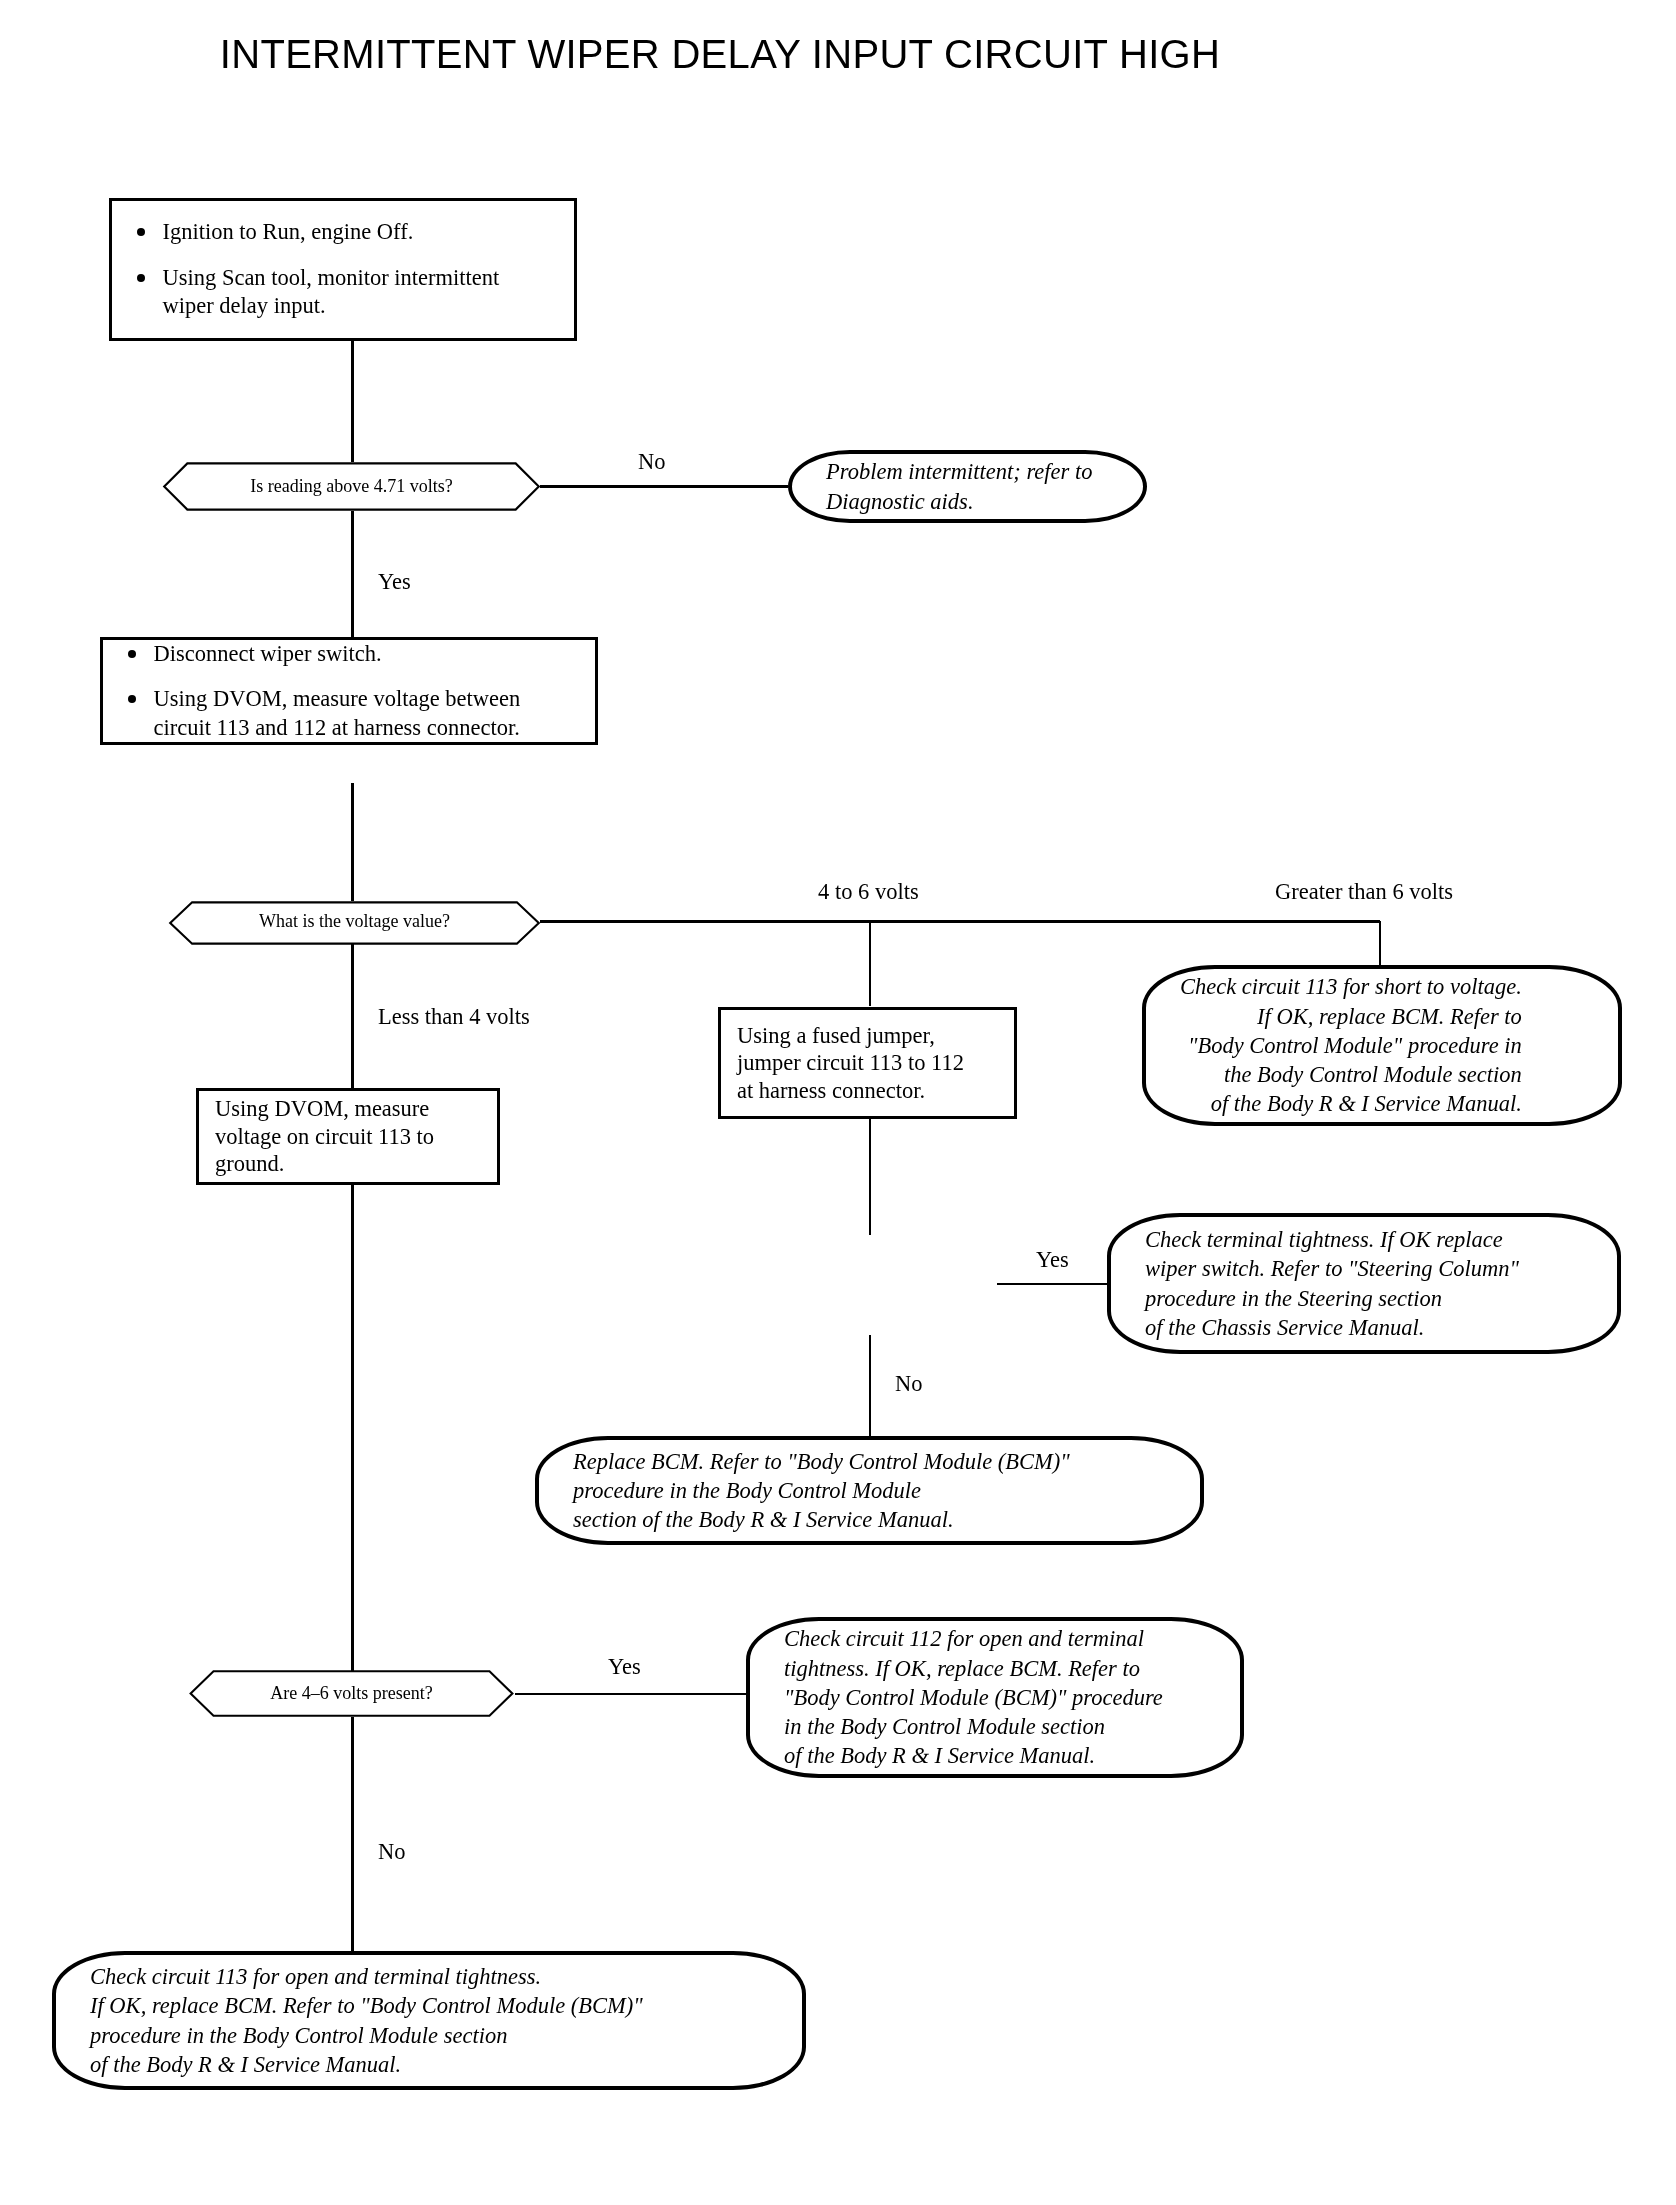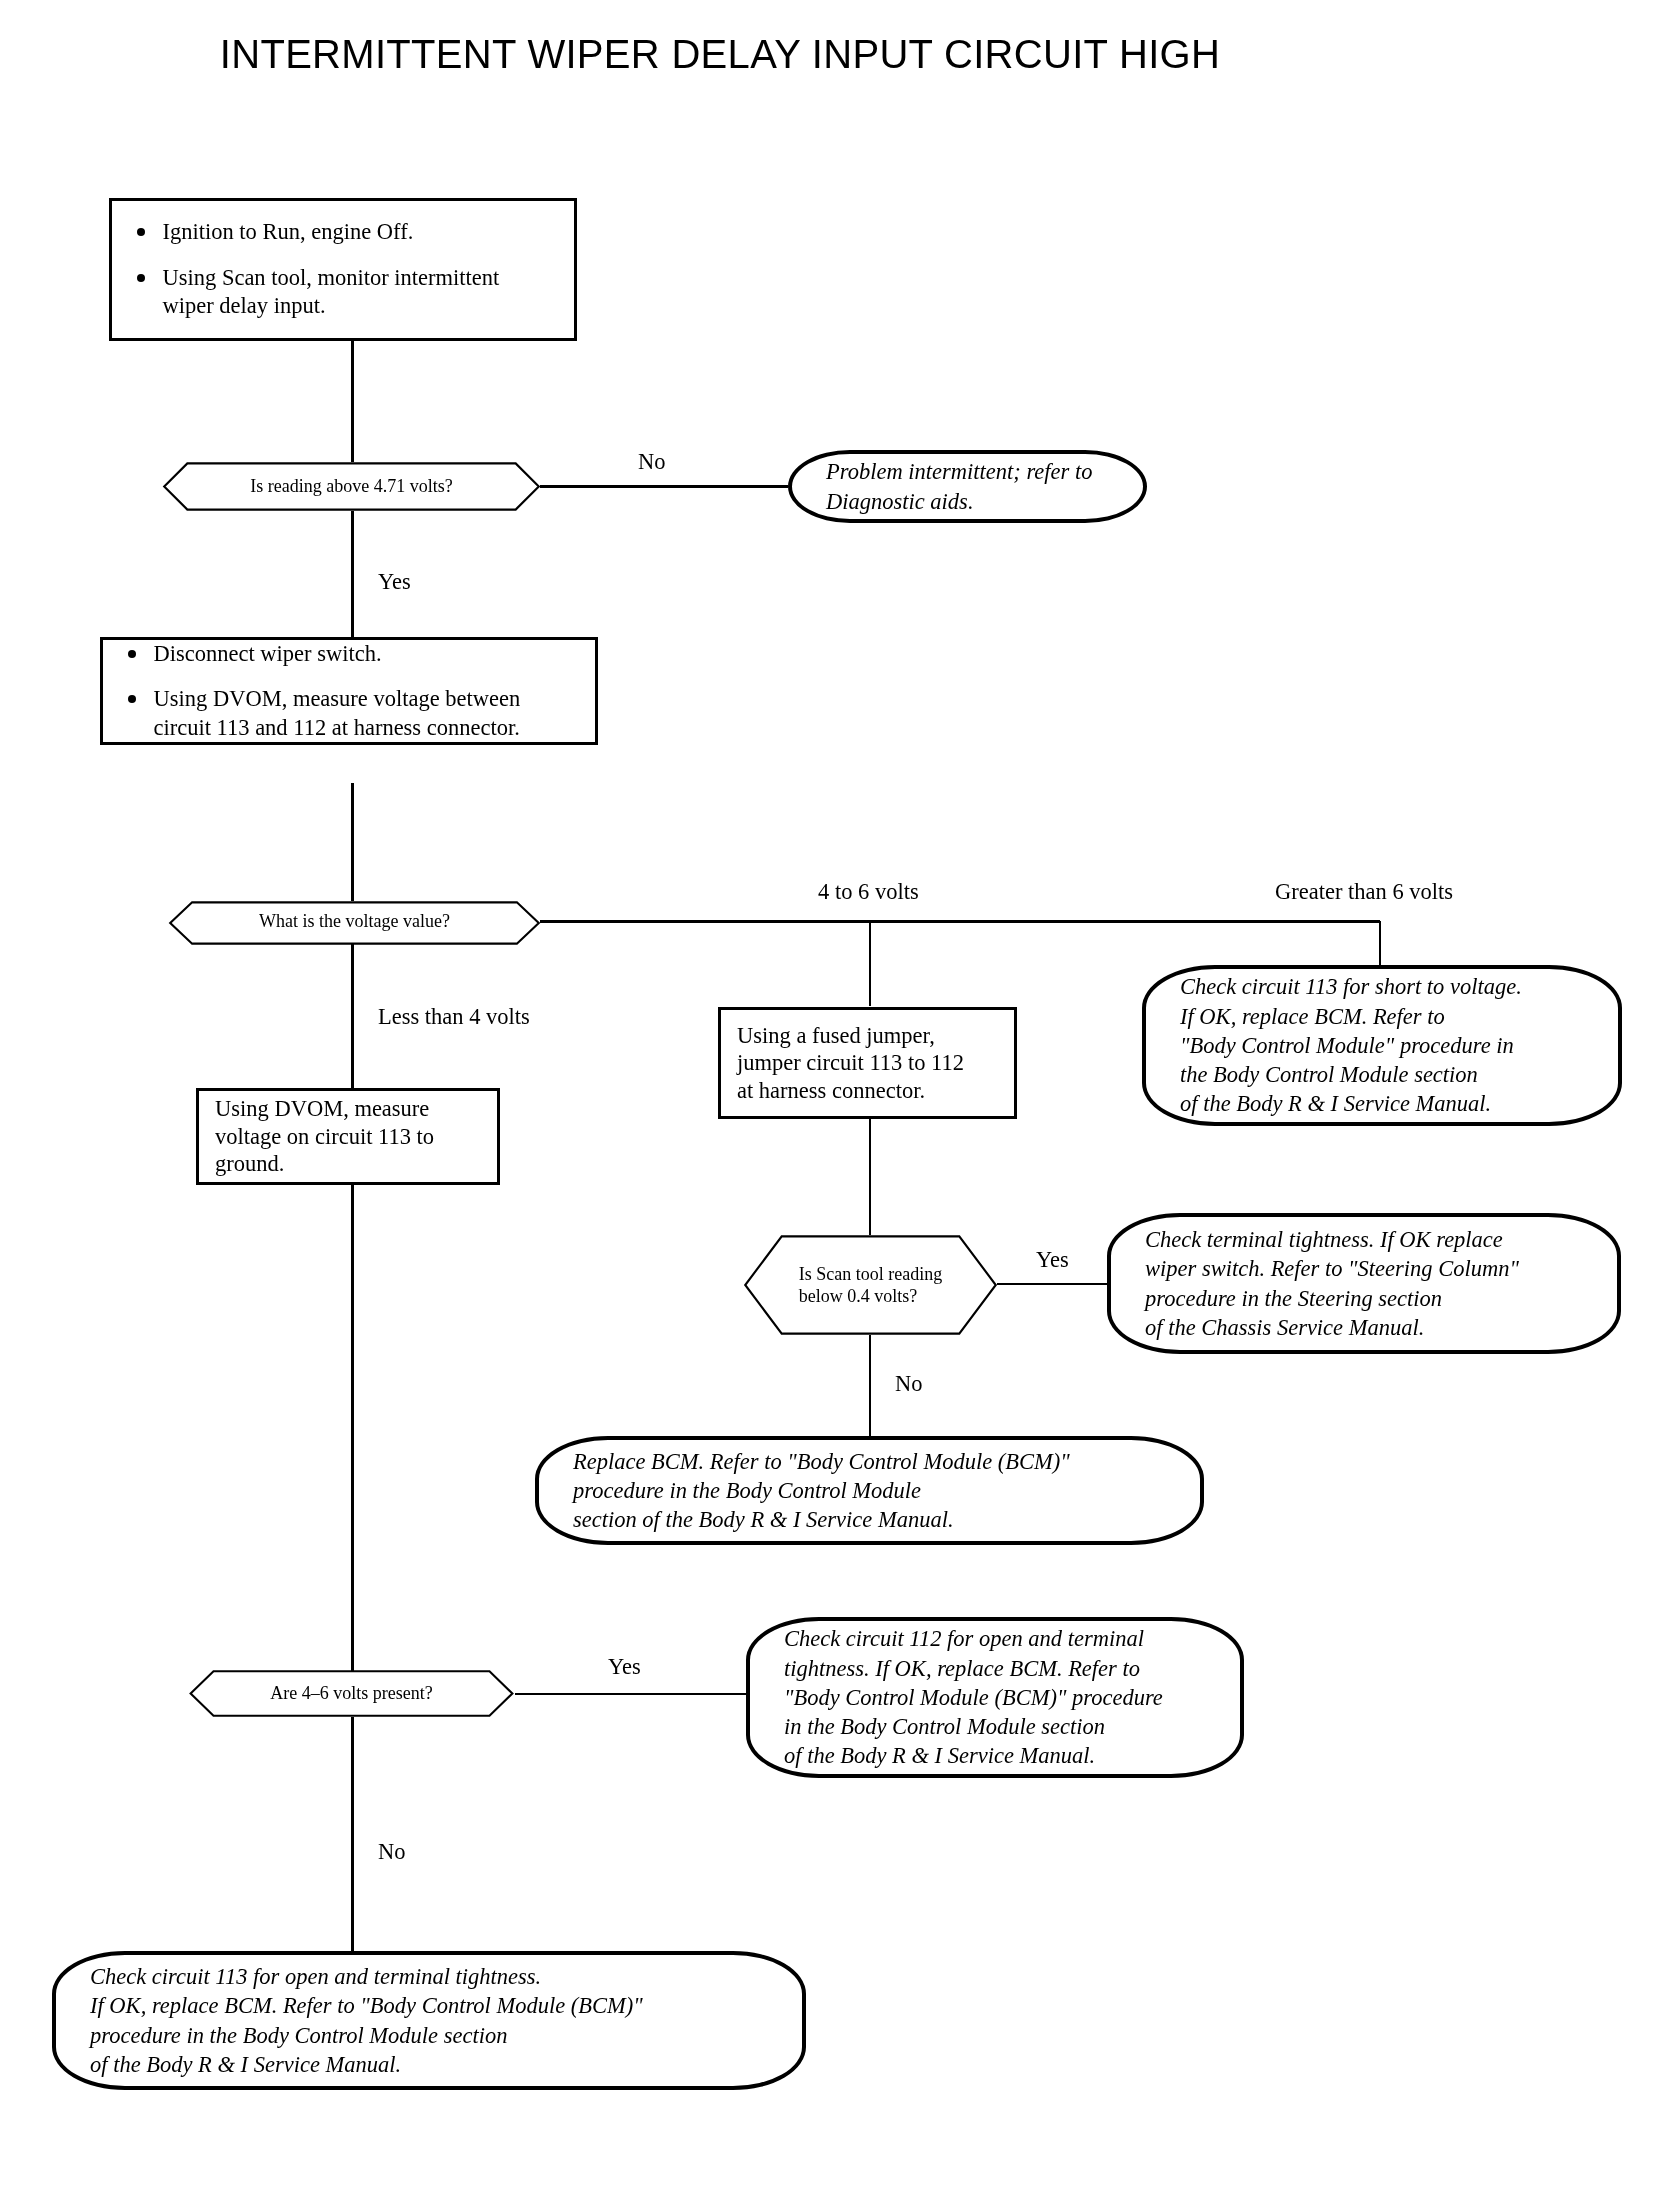--- a/index.html
+++ b/index.html
@@ -212,35 +212,28 @@
 voltage on circuit 113 to
 ground.</div>
   </div>
 
   <div class="proc plain" style="left:718px; top:1007px; width:299px; height:112px;">
     <div class="line" style="white-space:pre-line;">Using a fused jumper,
 jumper circuit 113 to 112
 at harness connector.</div>
   </div>
 
-  <div class="term" style="left:1142px; top:965px; width:480px; height:161px;">
+  <div class="term" style="left:1142px; top:965px; width:480px; height:161px;text-align:right;">
     <div class="term-text" style="white-space:pre-line;">Check circuit 113 for short to voltage.
 If OK, replace BCM. Refer to
 "Body Control Module" procedure in
 the Body Control Module section
 of the Body R &amp; I Service Manual.</div>
   </div>
 
-  <div class="hex" style="left:744px; top:1235px; width:253px; height:100px;">
-    <svg width="253" height="100" viewBox="0 0 416 164">
-      <polygon points="62,2 354,2 414,82 354,162 62,162 2,82" fill="#fff" stroke="#000" stroke-width="3.5"></polygon>
-    </svg>
-    <div class="hex-label" style="white-space:pre-line; padding:0 28px; text-align:left;">Is Scan tool reading
-below 0.4 volts?</div>
-  </div>
 
   <div class="term" style="left:1107px; top:1213px; width:514px; height:141px;">
     <div class="term-text" style="white-space:pre-line;">Check terminal tightness. If OK replace
 wiper switch. Refer to "Steering Column"
 procedure in the Steering section
 of the Chassis Service Manual.</div>
   </div>
 
   <div class="term" style="left:535px; top:1436px; width:669px; height:109px;">
     <div class="term-text" style="white-space:pre-line;">Replace BCM. Refer to "Body Control Module (BCM)"

